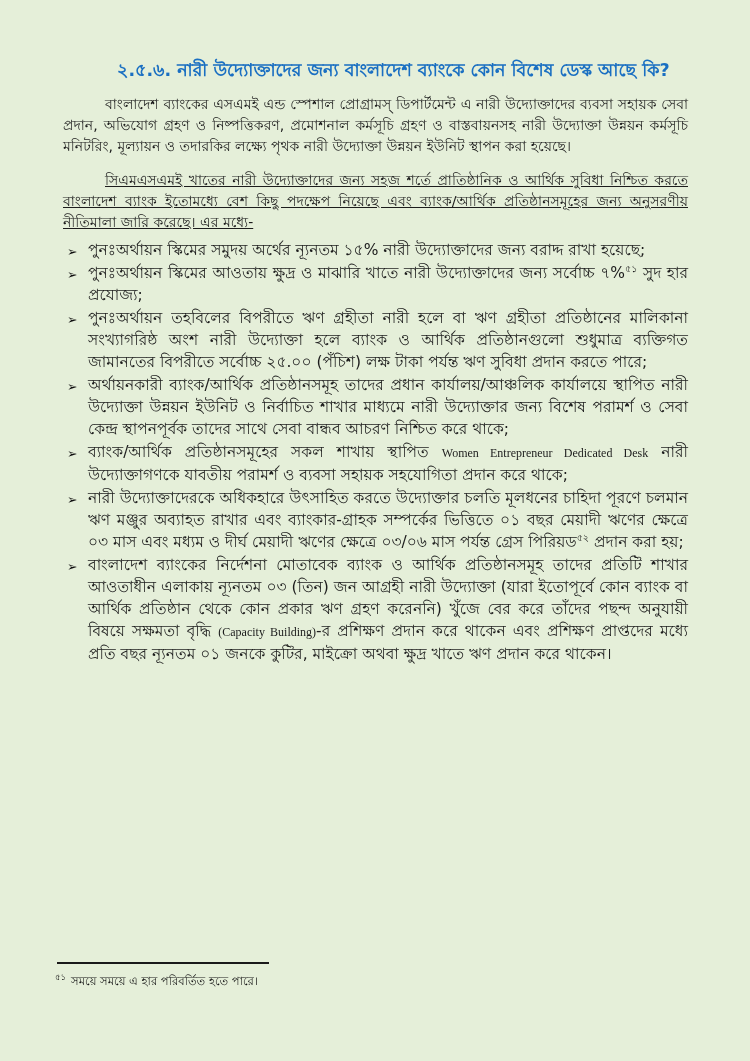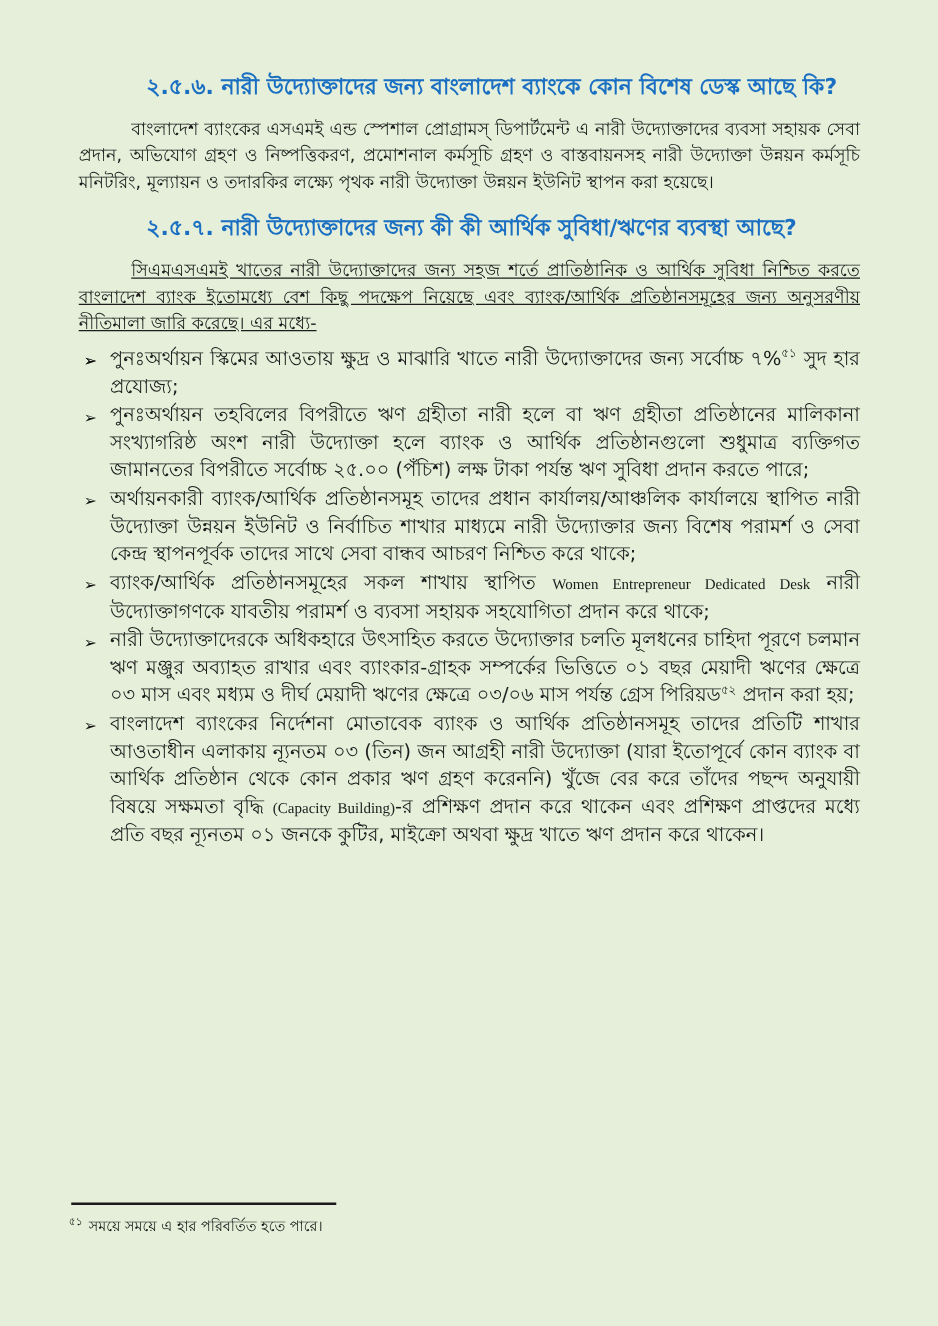--- a/index.html
+++ b/index.html
@@ -87,26 +87,26 @@
 
 <div class="page">
   <div class="content">
 
     <section>
       <h2 class="heading">২.৫.৬. নারী উদ্যোক্তাদের জন্য বাংলাদেশ ব্যাংকে কোন বিশেষ ডেস্ক আছে কি?</h2>
       <p class="para">বাংলাদেশ ব্যাংকের এসএমই এন্ড স্পেশাল প্রোগ্রামস্ ডিপার্টমেন্ট এ নারী উদ্যোক্তাদের ব্যবসা সহায়ক সেবা প্রদান, অভিযোগ গ্রহণ ও নিষ্পত্তিকরণ, প্রমোশনাল কর্মসূচি গ্রহণ ও বাস্তবায়নসহ নারী উদ্যোক্তা উন্নয়ন কর্মসূচি মনিটরিং, মূল্যায়ন ও তদারকির লক্ষ্যে পৃথক নারী উদ্যোক্তা উন্নয়ন ইউনিট স্থাপন করা হয়েছে।</p>
     </section>
 
     <section>
-      <h2 class="heading">২.৫.৭. নারী উদ্যোক্তাদের জন্য কী কী আর্থিক সুবিধা/ঋণের ব্যবস্থা আছে?</h2>
       <p class="para intro">সিএমএসএমই খাতের নারী উদ্যোক্তাদের জন্য সহজ শর্তে প্রাতিষ্ঠানিক ও আর্থিক সুবিধা নিশ্চিত করতে বাংলাদেশ ব্যাংক ইতোমধ্যে বেশ কিছু পদক্ষেপ নিয়েছে এবং ব্যাংক/আর্থিক প্রতিষ্ঠানসমূহের জন্য অনুসরণীয় নীতিমালা জারি করেছে। এর মধ্যে-</p>
 
       <ul class="bullets">
         <li>
           <span class="marker">➢</span>
+          <span>পুনঃঅর্থায়ন স্কিমের সমুদয় অর্থের ন্যূনতম ১৫% নারী উদ্যোক্তাদের জন্য বরাদ্দ রাখা হয়েছে;</span>
         </li>
         <li>
           <span class="marker">➢</span>
           <span>পুনঃঅর্থায়ন স্কিমের আওতায় ক্ষুদ্র ও মাঝারি খাতে নারী উদ্যোক্তাদের জন্য সর্বোচ্চ ৭%</span><sup class="fnref">৫১</sup><span> সুদ হার প্রযোজ্য;</span>
         </li>
         <li>
           <span class="marker">➢</span>
           <span>পুনঃঅর্থায়ন তহবিলের বিপরীতে ঋণ গ্রহীতা নারী হলে বা ঋণ গ্রহীতা প্রতিষ্ঠানের মালিকানা সংখ্যাগরিষ্ঠ অংশ নারী উদ্যোক্তা হলে  ব্যাংক ও আর্থিক প্রতিষ্ঠানগুলো শুধুমাত্র ব্যক্তিগত জামানতের বিপরীতে সর্বোচ্চ ২৫.০০ (পঁচিশ) লক্ষ টাকা পর্যন্ত ঋণ সুবিধা প্রদান করতে পারে;</span>
         </li>
         <li>

